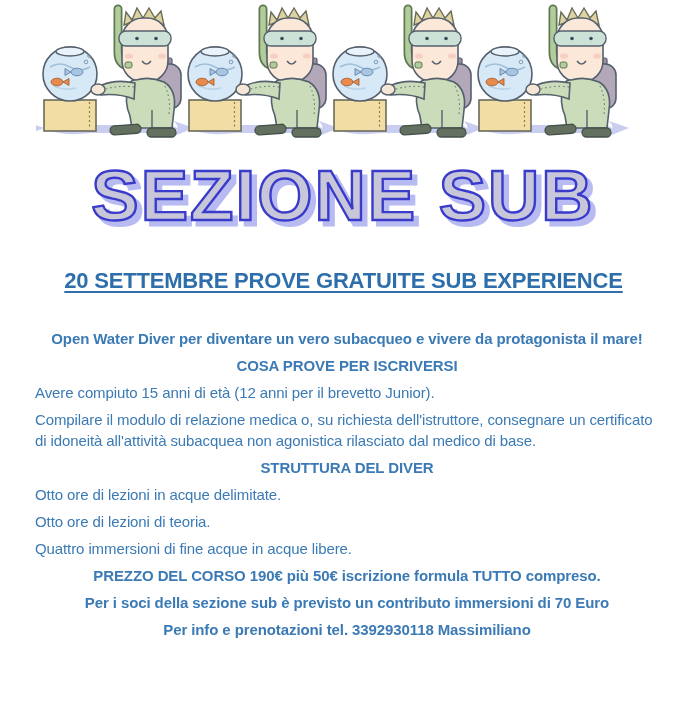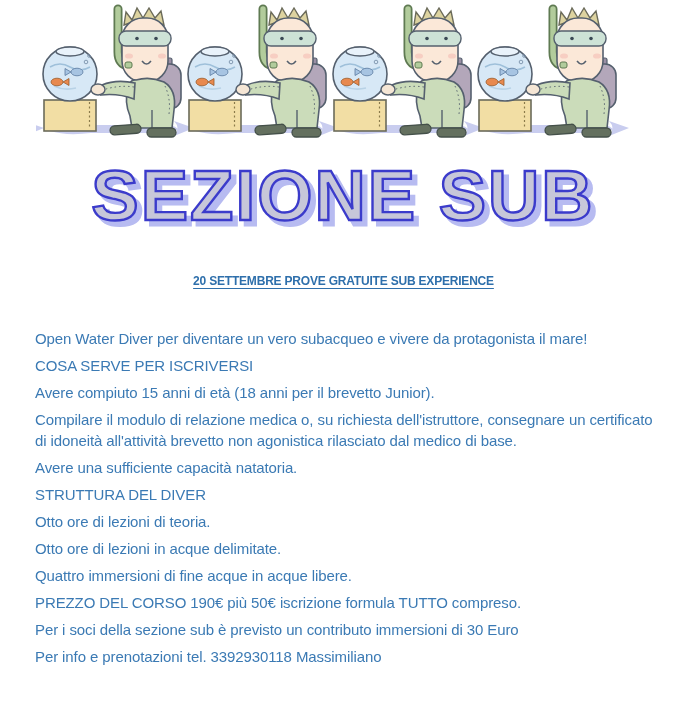--- a/index.html
+++ b/index.html
@@ -8,37 +8,37 @@
     font-family:"Liberation Sans", sans-serif;
     -webkit-font-smoothing:antialiased;
   }
   .page{width:687px;height:703px;background:#ffffff;}
   .hero{padding:4px 0 0 36px;height:142px;}
   .title-wrap{margin-top:8px;text-align:center;}
   .headlines{margin-top:20px;}
   .headline{
     text-align:center;
     font-weight:bold;
-    font-size:12px;
+    font-size:22px;
     letter-spacing:-0.2px;
     color:#2e6fab;
     text-decoration:underline;
     text-underline-offset:3px;
     margin:0 0 16px 0;
     line-height:22px;
   }
   .body-text{
     margin-top:36px;
     padding:0 28px 0 35px;
     color:#3b7ab4;
     font-size:15px;
     letter-spacing:-0.1px;
   }
   .body-text p{margin:0 0 6px 0;line-height:21px;}
-  .body-text p.b{font-weight:normal;}
+  .body-text p.b{font-weight:bold;text-align:center;}
 </style>
 </head>
 <body>
 
 <div class="page">
 
   <div class="hero">
     <svg width="615" height="140" viewBox="0 0 615 140" aria-hidden="true">
       <defs>
         <g id="diver-unit">
@@ -107,26 +107,25 @@
       <text x="343" y="66" text-anchor="middle" font-family="Liberation Sans, sans-serif" font-size="71" font-weight="bold" letter-spacing="2" fill="#c7c7d9" stroke="#3b3bcb" stroke-width="2.4">SEZIONE SUB</text>
     </svg>
   </div>
 
   <div class="headlines">
     <div class="headline">20 SETTEMBRE PROVE GRATUITE SUB EXPERIENCE</div>
   </div>
 
   <div class="body-text">
     <p class="b">Open Water Diver per diventare un vero subacqueo e vivere da protagonista il mare!</p>
-    <p class="b">COSA SERVE PER ISCRIVERSI</p>
-    <p>Avere compiuto 15 anni di età (18 anni per il brevetto Junior).</p>
-    <p>Compilare il modulo di relazione medica o, su richiesta dell'istruttore, consegnare un certificato di idoneità all'attività brevetto non agonistica rilasciato dal medico di base.</p>
-    <p>Avere una sufficiente capacità natatoria.</p>
+    <p class="b">COSA PROVE PER ISCRIVERSI</p>
+    <p>Avere compiuto 15 anni di età (12 anni per il brevetto Junior).</p>
+    <p>Compilare il modulo di relazione medica o, su richiesta dell'istruttore, consegnare un certificato di idoneità all'attività subacquea non agonistica rilasciato dal medico di base.</p>
     <p class="b">STRUTTURA DEL DIVER</p>
+    <p>Otto ore di lezioni in acque delimitate.</p>
     <p>Otto ore di lezioni di teoria.</p>
-    <p>Otto ore di lezioni in acque delimitate.</p>
     <p>Quattro immersioni di fine acque in acque libere.</p>
     <p class="b">PREZZO DEL CORSO 190€ più 50€ iscrizione formula TUTTO compreso.</p>
-    <p class="b">Per i soci della sezione sub è previsto un contributo immersioni di 30 Euro</p>
+    <p class="b">Per i soci della sezione sub è previsto un contributo immersioni di 70 Euro</p>
     <p class="b">Per info e prenotazioni tel. 3392930118 Massimiliano</p>
   </div>
 
 </div>
 
 </body></html>

